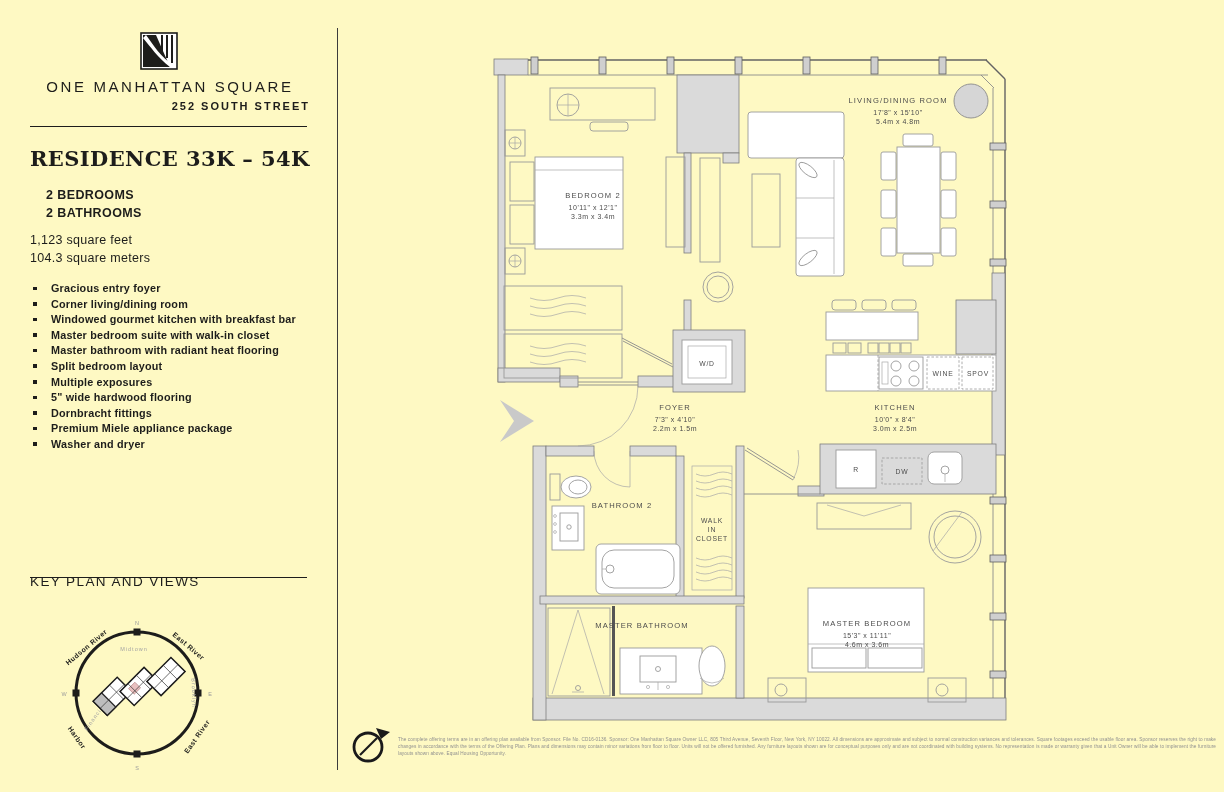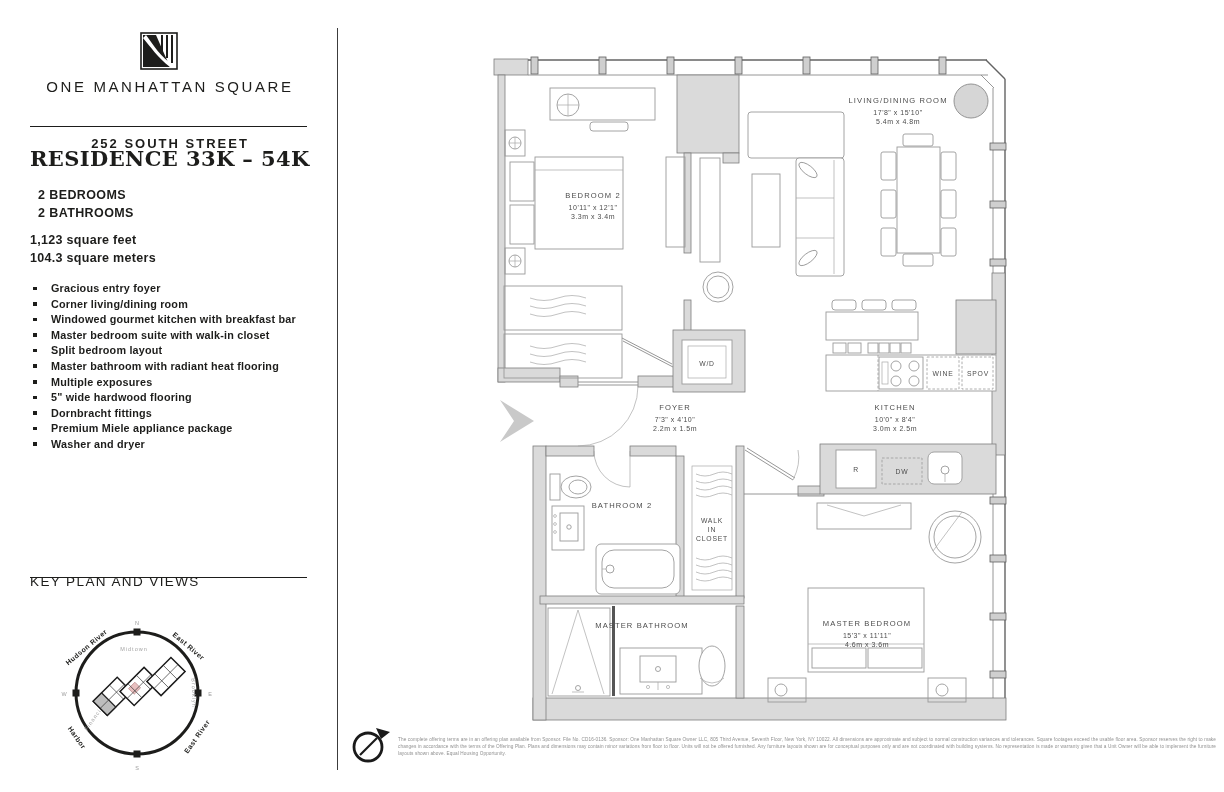--- a/index.html
+++ b/index.html
@@ -1,31 +1,31 @@
 <!DOCTYPE html>
 <html><head>
 <meta charset="utf-8">
 <style>
   html,body{margin:0;padding:0;background:#e8e8e8;}
-  .page{position:relative;width:1224px;height:792px;background:#ffffff;overflow:hidden;
+  .page{position:relative;width:1224px;height:792px;background:#fef9c3;overflow:hidden;
         font-family:"Liberation Sans",sans-serif;color:#1d1d1b;margin:0 auto;}
   
   .sidebar{position:absolute;left:30px;top:0;width:280px;}
   .logo{position:absolute;left:110px;top:32px;width:38px;height:38px;}
   .brand{position:absolute;left:0;top:78px;width:280px;text-align:center;
          font-size:15px;font-weight:500;letter-spacing:2.6px;}
-  .address{position:absolute;left:0;top:100px;width:280px;text-align:center;
-         font-size:13px;font-weight:700;letter-spacing:2px;margin-top:36px;}
+  .address{position:absolute;left:0;top:100px;width:280px;text-align:right;
+         font-size:11px;font-weight:700;letter-spacing:2px;}
   .rule{position:absolute;left:0;width:277px;border:none;border-top:1.4px solid #1d1d1b;margin:0;}
   .rule1{top:126px;}
   .rule2{top:577px;}
   .res-title{position:absolute;left:0;top:146px;margin:0;
          font-family:"DejaVu Serif",serif;font-size:21px;font-weight:700;letter-spacing:.4px;}
-  .beds{position:absolute;left:8px;top:186px;font-size:12.5px;font-weight:700;line-height:18px;letter-spacing:.4px;}
-  .sqft{position:absolute;left:0;top:231px;font-size:12.5px;font-weight:700;line-height:18px;letter-spacing:.3px;}
+  .beds{position:absolute;left:16px;top:186px;font-size:12.5px;font-weight:700;line-height:18px;letter-spacing:.4px;}
+  .sqft{position:absolute;left:0;top:231px;font-size:12.5px;font-weight:400;line-height:18px;letter-spacing:.3px;}
   .features{position:absolute;left:0;top:282px;margin:0;padding:0;list-style:none;width:290px;}
   .features li{position:relative;padding-left:21px;font-size:10.8px;font-weight:700;
          height:15.6px;line-height:13px;letter-spacing:.2px;}
   .features li::before{content:"";position:absolute;left:3px;top:4.5px;width:3.6px;height:3.6px;background:#1d1d1b;}
   .keyplan-title{position:absolute;left:0;top:574px;margin:0;font-size:13.5px;font-weight:400;letter-spacing:1.4px;}
   .keyplan{position:absolute;left:-2px;top:615px;}
   .vdivider{position:absolute;left:337px;top:28px;width:1px;height:742px;background:#3c3c3c;}
   
   .plan{position:absolute;left:490px;top:50px;}
   .wall{fill:#dadada;stroke:#7d7d7d;stroke-width:.8;}
@@ -76,22 +76,22 @@
     </div>
     <div class="sqft">
       <div>1,123 square feet</div>
       <div>104.3 square meters</div>
     </div>
     <ul class="features">
       <li>Gracious entry foyer</li>
       <li>Corner living/dining room</li>
       <li>Windowed gourmet kitchen with breakfast bar</li>
       <li>Master bedroom suite with walk-in closet</li>
+      <li>Master bathroom with radiant heat flooring</li>
       <li>Split bedroom layout</li>
-      <li>Master bathroom with radiant heat flooring</li>
       <li>Multiple exposures</li>
       <li>5" wide hardwood flooring</li>
       <li>Dornbracht fittings</li>
       <li>Premium Miele appliance package</li>
       <li>Washer and dryer</li>
     </ul>
     <hr class="rule rule2">
     <h2 class="keyplan-title">KEY PLAN AND VIEWS</h2>
 
     <svg class="keyplan" width="230" height="162" viewBox="0 0 230 162">

